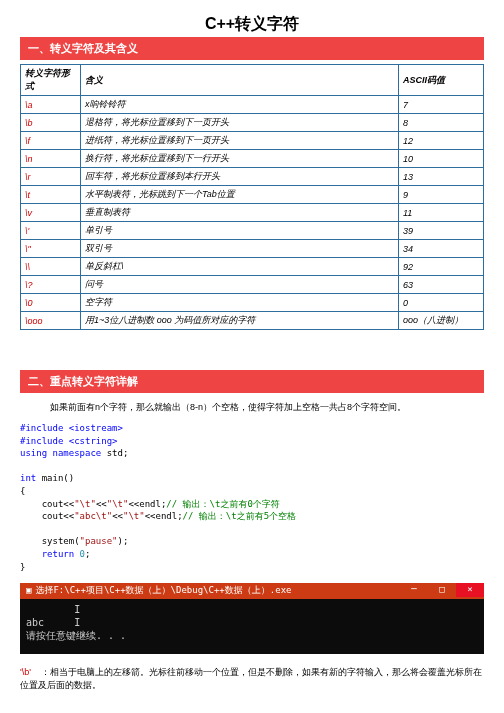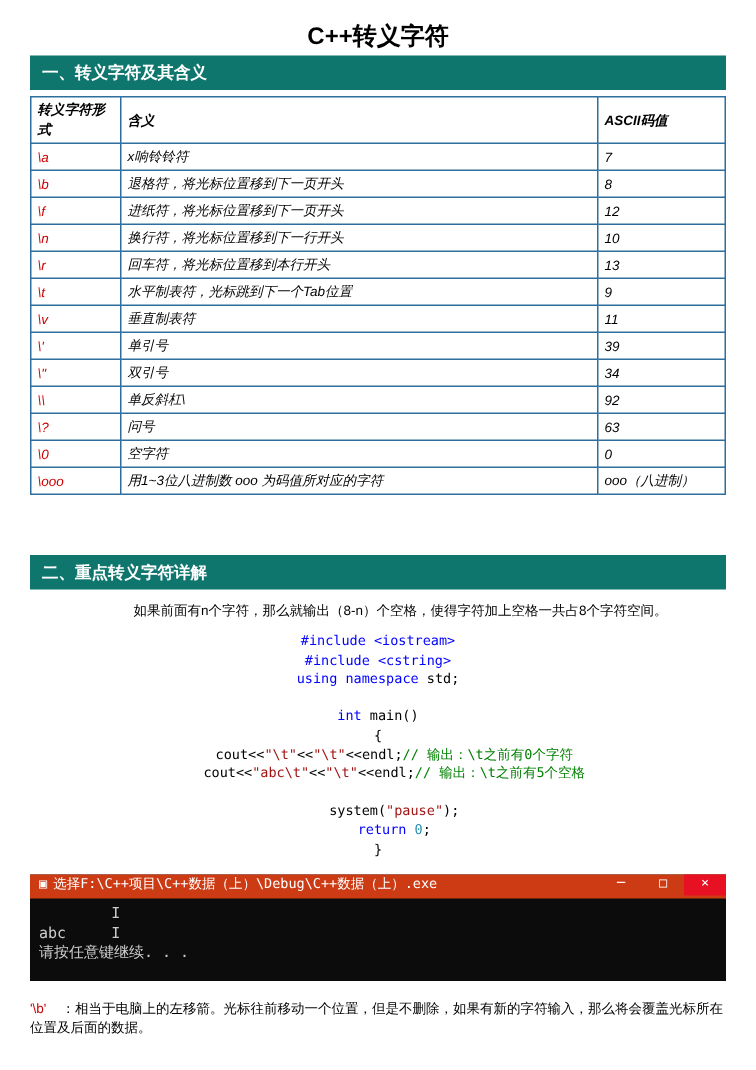--- a/index.html
+++ b/index.html
@@ -11,21 +11,21 @@
     color: #000;
   }
   .container { padding: 0 20px 10px 20px; }
   h1 {
     text-align: center;
     font-size: 16px;
     font-weight: bold;
     padding: 14px 0 2px 0;
   }
   .section-header {
-    background: #0f766e;
+    background: #ef4444;
     color: #fff;
     font-size: 11px;
     font-weight: bold;
     padding: 4px 8px;
     margin-bottom: 4px;
   }
   table {
     width: 100%;
     border-collapse: collapse;
     font-size: 9px;
@@ -37,28 +37,27 @@
     text-align: left;
     vertical-align: middle;
     height: 12px;
   }
   th { font-weight: bold; background: #fff; color:#000; }
   td:first-child { color: #c00; width: 60px; }
   td:last-child { width: 85px; }
   .spacer { height: 40px; }
   .desc-line { font-size: 9px; padding: 4px 0 2px 0; }
   .desc-line .esc { color: #c00; margin-right: 10px; }
-  .indent { padding-left: 30px; text-align: center; }
+  .indent { padding-left: 30px; }
   .code-block {
     font-family: "Consolas", monospace;
     font-size: 9px;
     line-height: 1.4;
     padding: 6px 0;
     white-space: pre;
-    text-align: center;
   }
   .kw-blue { color: #0000ff; }
   .kw-teal { color: #2b91af; }
   .kw-red { color: #a31515; }
   .kw-green { color: #008000; }
   .console {
     background: #0c0c0c;
     color: #ccc;
     font-family: "NSimSun", monospace;
     font-size: 10px;

